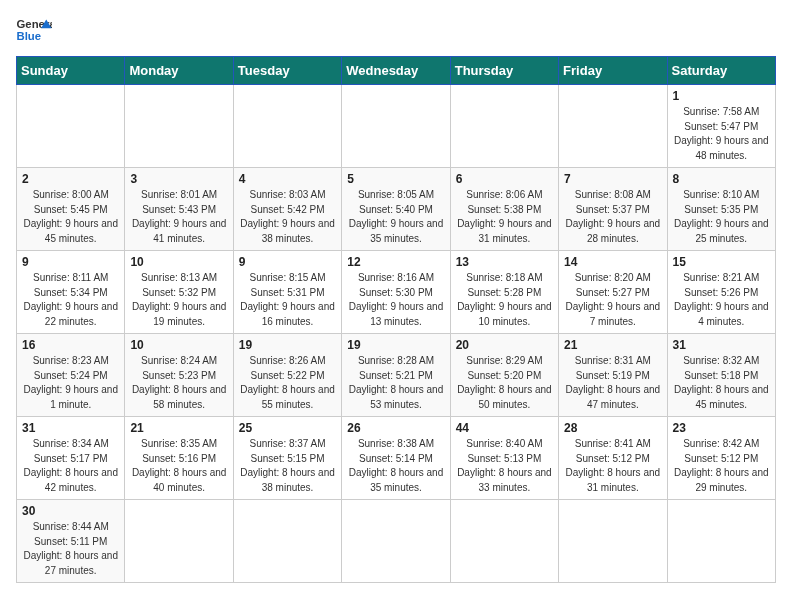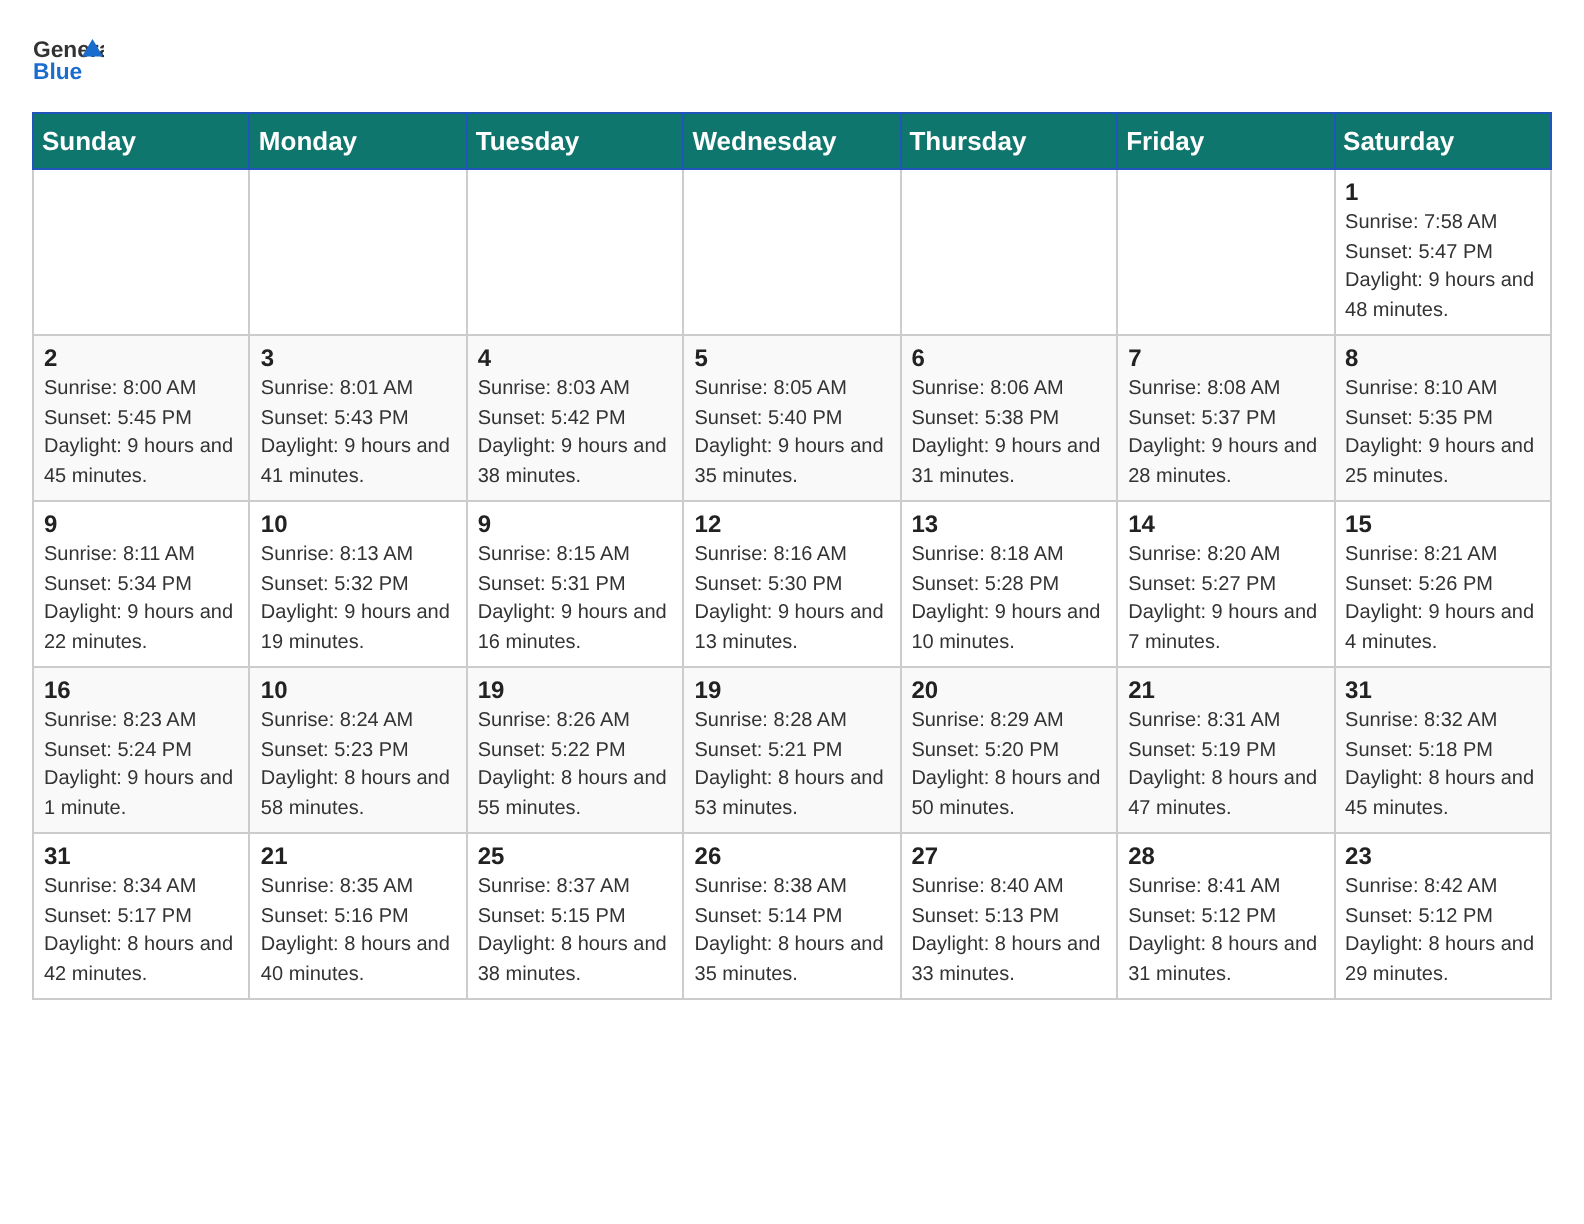--- a/index.html
+++ b/index.html
@@ -69,20 +69,21 @@
       font-size: 12px;
       font-weight: bold;
       color: #222;
       display: block;
       margin-bottom: 2px;
     }
     .day-info {
       line-height: 1.45;
       font-size: 10px;
       color: #333;
+      text-align: center;
     }
     .empty-cell {
       background: #fff !important;
     }
   </style>
 </head>
 <body>
 
 <div class="header">
   <div class="logo">
@@ -224,26 +225,38 @@
         </td>
         <td>
           <span class="day-number">25</span>
           <div class="day-info">Sunrise: 8:37 AM<br>Sunset: 5:15 PM<br>Daylight: 8 hours and 38 minutes.</div>
         </td>
         <td>
           <span class="day-number">26</span>
           <div class="day-info">Sunrise: 8:38 AM<br>Sunset: 5:14 PM<br>Daylight: 8 hours and 35 minutes.</div>
         </td>
         <td>
-          <span class="day-number">27</span>
+          <span class="day-number">44</span>
           <div class="day-info">Sunrise: 8:40 AM<br>Sunset: 5:13 PM<br>Daylight: 8 hours and 33 minutes.</div>
         </td>
         <td>
           <span class="day-number">28</span>
           <div class="day-info">Sunrise: 8:41 AM<br>Sunset: 5:12 PM<br>Daylight: 8 hours and 31 minutes.</div>
         </td>
         <td>
           <span class="day-number">23</span>
           <div class="day-info">Sunrise: 8:42 AM<br>Sunset: 5:12 PM<br>Daylight: 8 hours and 29 minutes.</div>
         </td>
+      </tr>
+      <tr>
+        <td>
+          <span class="day-number">30</span>
+          <div class="day-info">Sunrise: 8:44 AM<br>Sunset: 5:11 PM<br>Daylight: 8 hours and 27 minutes.</div>
+        </td>
+        <td class="empty-cell"></td>
+        <td class="empty-cell"></td>
+        <td class="empty-cell"></td>
+        <td class="empty-cell"></td>
+        <td class="empty-cell"></td>
+        <td class="empty-cell"></td>
       </tr>
     </tbody>
 </table>
 
 </body></html>

